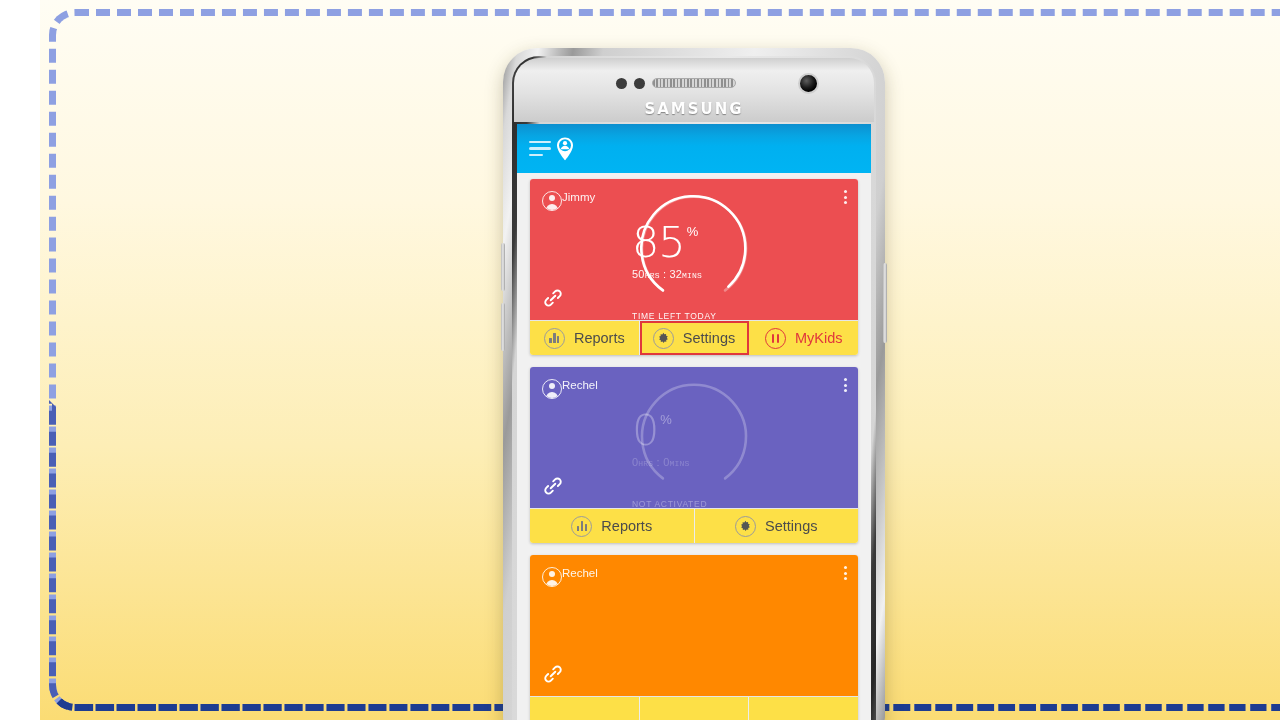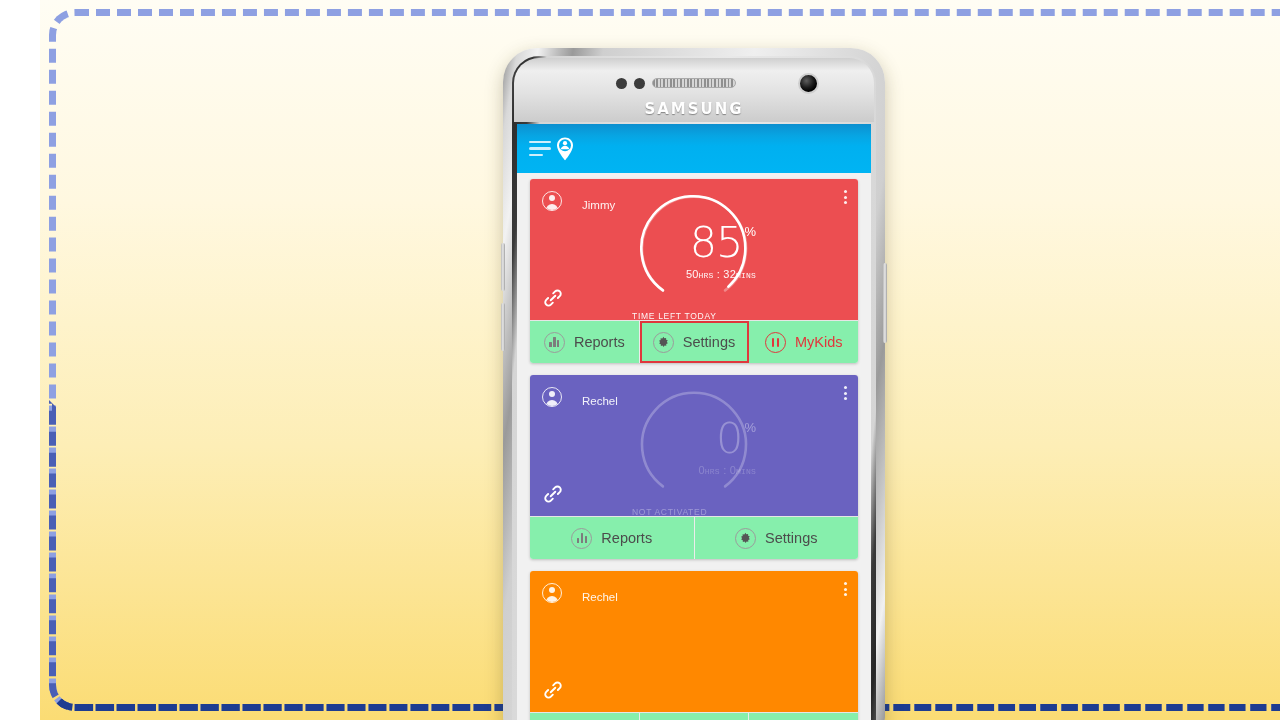--- a/index.html
+++ b/index.html
@@ -189,22 +189,22 @@
     height: 141px;
   }
   .card-body.red    { background: #ec4e51; }
   .card-body.purple { background: #6a62c0; }
   .card-body.orange { background: #ff8800; }
 
   .card-user {
     position: absolute;
     left: 12px; top: 12px;
     display: flex;
-    align-items: flex-end;
-    gap: 20px;
+    align-items: flex-start;
+    gap: 0;
   }
   .avatar {
     width: 20px; height: 20px;
     border-radius: 50%;
     border: 1.5px solid rgba(255,255,255,.85);
     display: flex; align-items: flex-end; justify-content: center;
     overflow: hidden;
     position: relative;
   }
   .avatar::before {
@@ -249,21 +249,21 @@
     position: absolute;
     left: 50%; top: 6px;
     transform: translateX(-50%);
     width: 124px; height: 124px;
   }
   .gauge-center {
     position: absolute;
     inset: 0;
     display: flex;
     flex-direction: column;
-    align-items: flex-end;
+    align-items: flex-start;
     justify-content: center;
     padding-top: 6px;
   }
   .gauge-pct {
     display: flex;
     align-items: flex-start;
     line-height: 1;
   }
   .gauge-num {
     font-family: "DejaVu Sans", sans-serif;
@@ -296,22 +296,22 @@
   }
   
   .gauge.dim .gauge-num { color: rgba(255,255,255,.30); }
   .gauge.dim .gauge-sign { color: rgba(255,255,255,.38); }
   .gauge.dim .gauge-time { color: rgba(255,255,255,.22); }
   .gauge.dim .gauge-label { color: rgba(255,255,255,.34); }
 
   
   .card-actions {
     display: flex;
-    height: 43px;
-    background: #86efac;
+    height: 35px;
+    background: #fde047;
     border-top: 1px solid #e6e6e6;
   }
   .act {
     flex: 1;
     display: flex;
     align-items: center;
     justify-content: center;
     gap: 9px;
     cursor: pointer;
     border-right: 1px solid #ececec;

